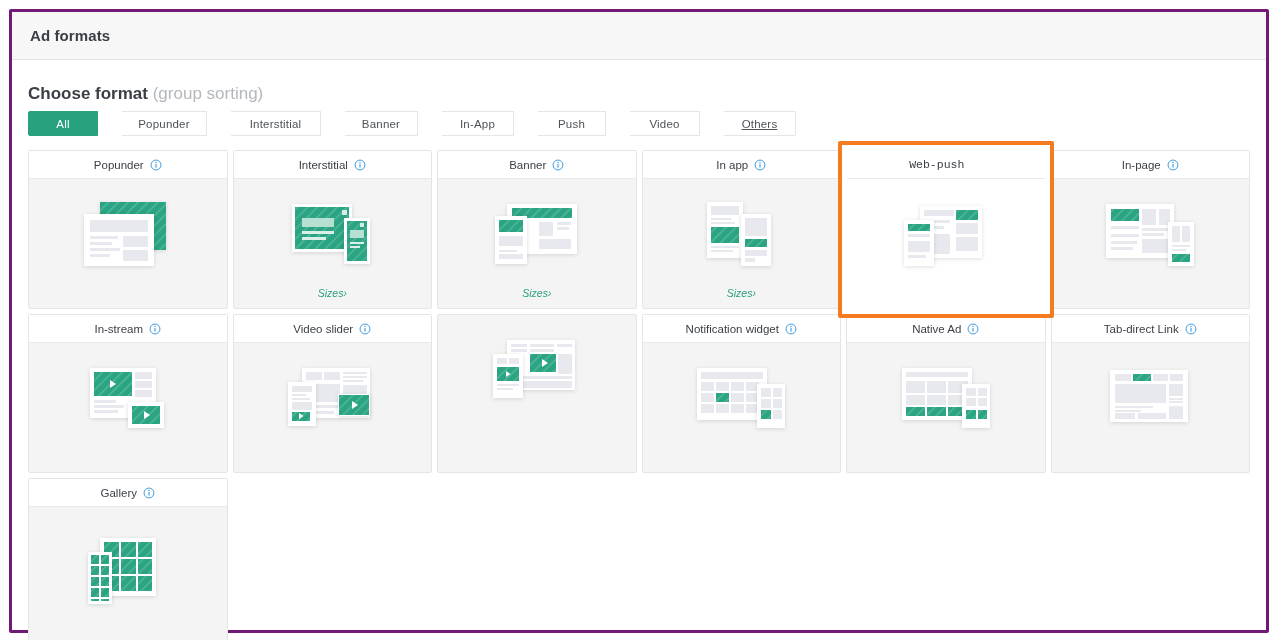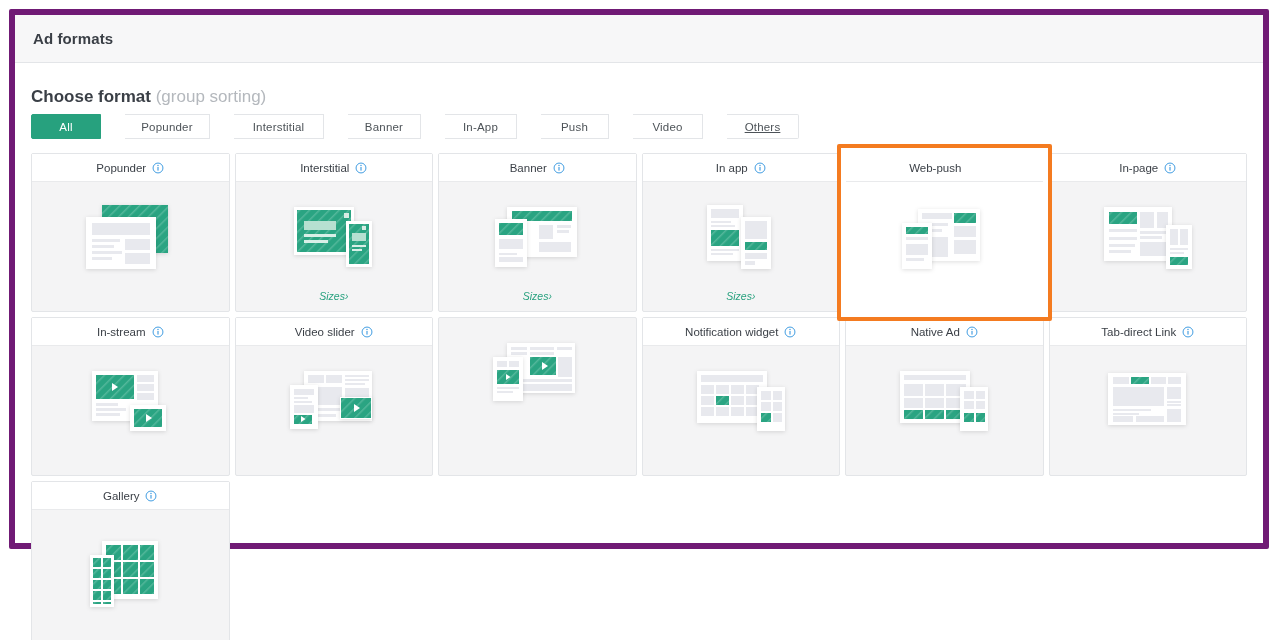--- a/index.html
+++ b/index.html
@@ -4,23 +4,23 @@
 <style>
   * { box-sizing: border-box; margin: 0; padding: 0; }
   html, body {
     width: 1278px; height: 640px;
     background: #ffffff;
     font-family: "Liberation Sans", sans-serif;
     overflow: hidden;
   }
   .panel {
     position: absolute; left: 9px; top: 9px;
-    width: 1260px; height: 540px;
+    width: 1260px; height: 624px;
     background: #fff;
-    border: 6px solid #701a75;
+    border: 3px solid #701a75;
     border-radius: 2px;
   }
   .panel-header {
     height: 48px;
     background: #f7f7f8;
     border-bottom: 1px solid #e3e5e8;
     display: flex; align-items: center;
     padding-left: 18px;
   }
   .panel-title {
@@ -92,21 +92,21 @@
   
   .sel-outline {
     position: absolute;
     left: -9px; top: -10px; right: -9px; bottom: -10px;
     border: 4px solid #f47b20;
     border-radius: 2px;
     pointer-events: none;
     background: #fff;
     z-index: -1;
   }
-  .card.selected { background: #f4f4f5; z-index: 3; }
+  .card.selected { background: #f4f4f5; z-index: 3; font-family: Liberation Mono, monospace; }
   .card.selected .inner-wrap { position: relative; z-index: 2; }
 
   svg.thumb { display: block; }
 </style>
 </head>
 <body>
 
 <div class="panel">
 
   <div class="panel-header">

